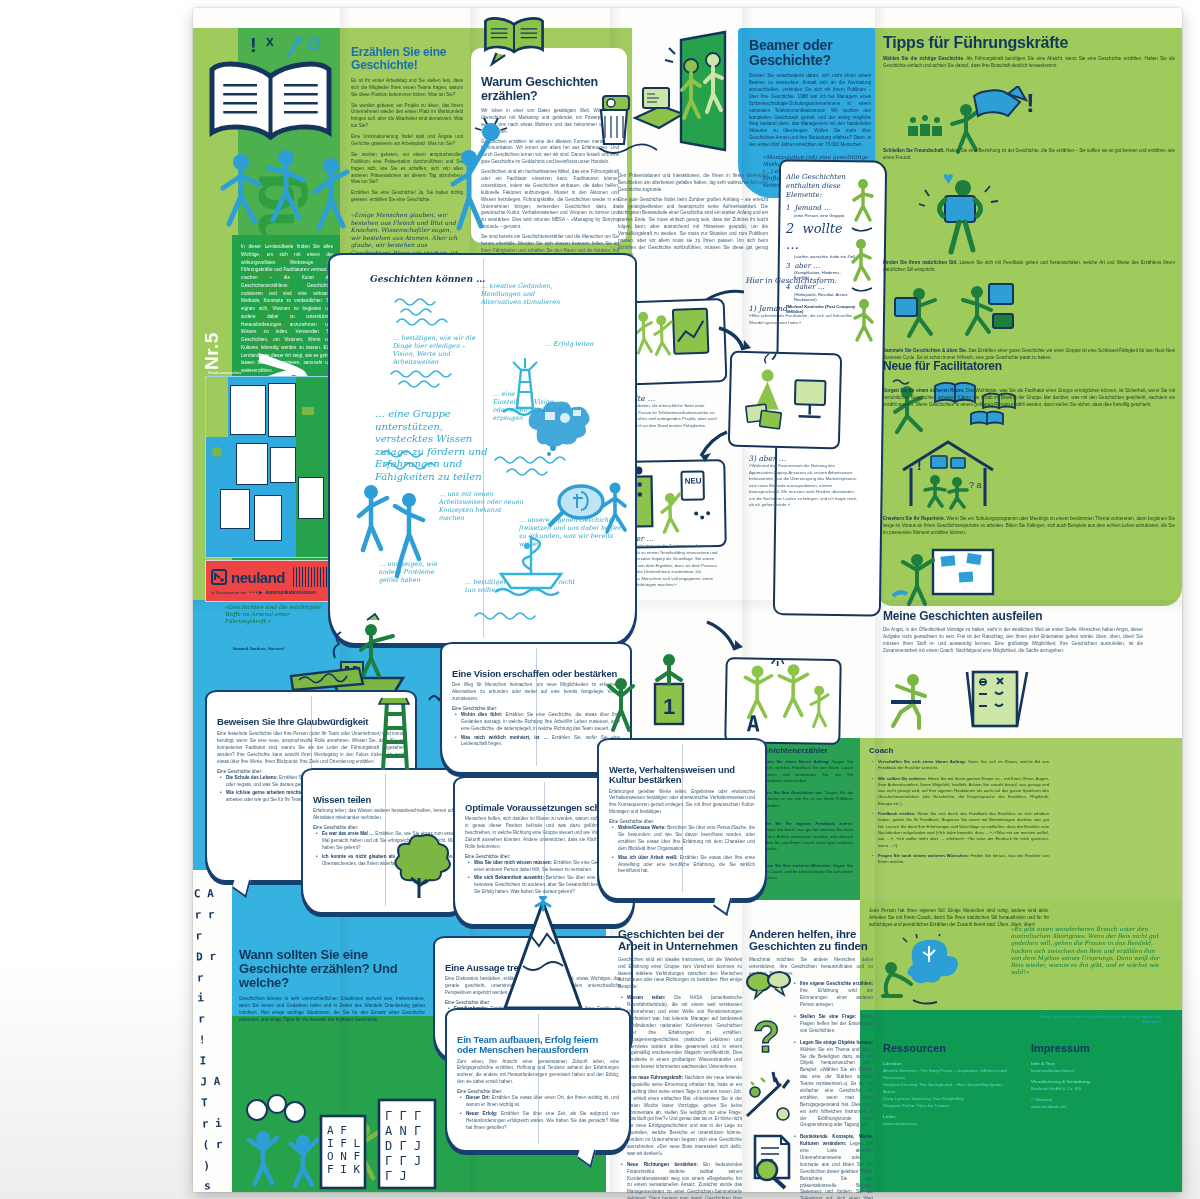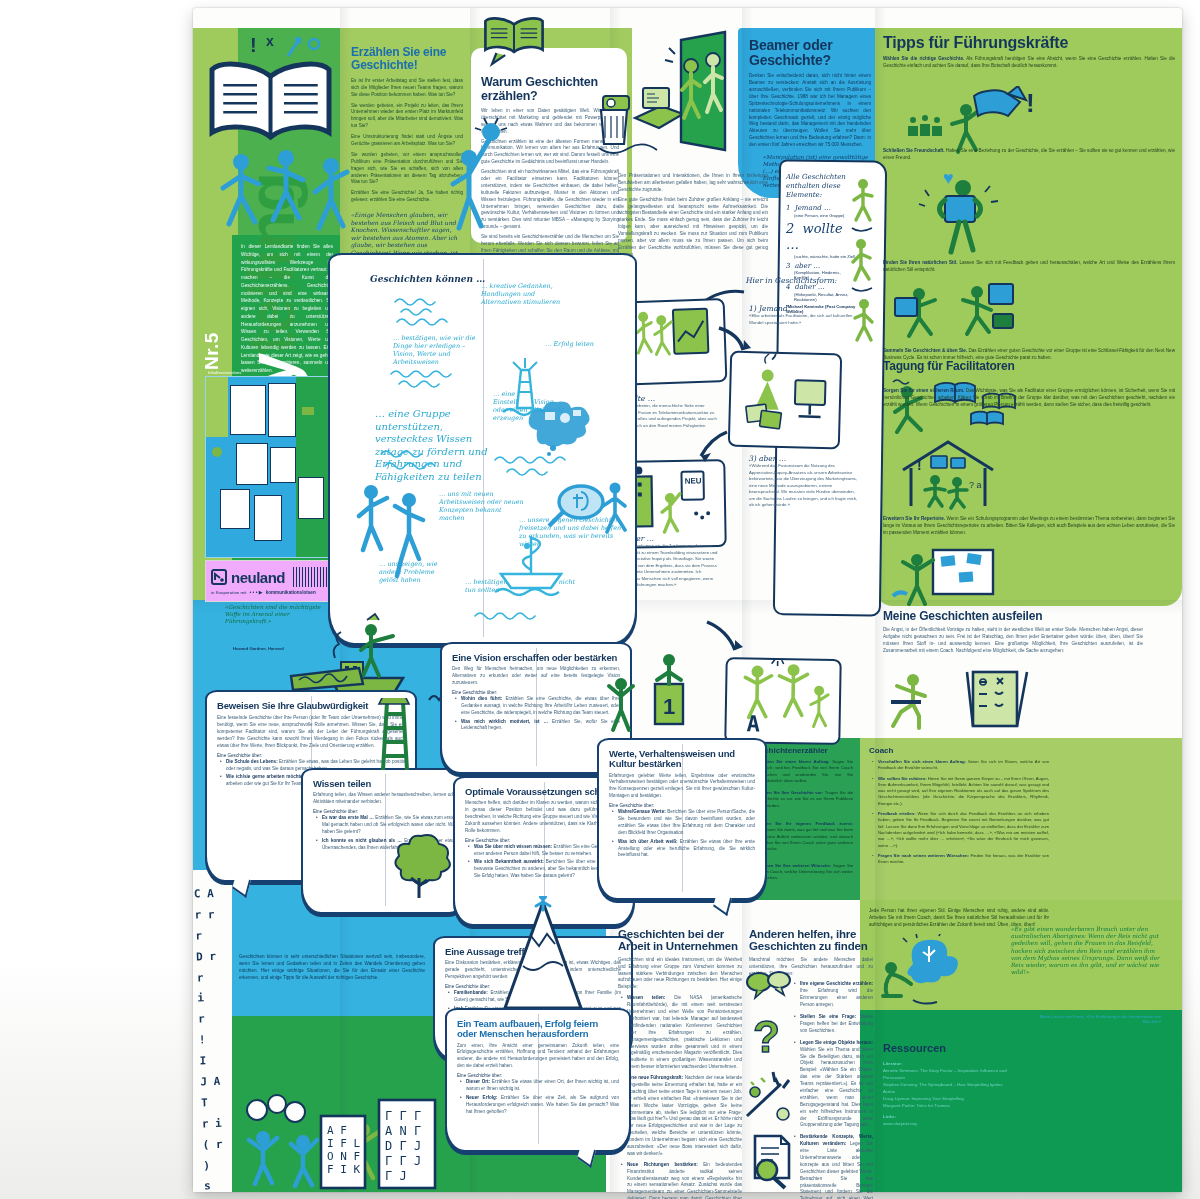--- a/index.html
+++ b/index.html
@@ -11,21 +11,21 @@
   .bd b,.bl b{color:#14365c}
   .lead{color:#14365c;font-size:4.6px;margin:3px 0 1px}
   ul.bl{margin:1px 0 0;padding:0 0 0 5px;list-style:none;color:#3a5d77;font-size:4.6px;line-height:1.5;text-align:justify}
   ul.bl li{position:relative;padding-left:4px;margin-bottom:2px}
   ul.bl li:before{content:"•";position:absolute;left:-2px;top:0;color:#14365c}
   .hand{font-family:"DejaVu Serif",serif;font-style:italic;color:#2aa9cf;line-height:1.25}
   .hand.navy{color:#16406f}
   .hand.grn{color:#1c7a43}
   .bk{background:#fff;border:2.5px solid #16406f;border-radius:12px 12px 20px 20px/9px 9px 26px 26px;box-shadow:0 3px 0 #16406f}
   .bk:before{content:"";position:absolute;left:50%;top:4px;bottom:6px;width:1px;background:rgba(22,64,111,.25)}
-  .bk .in{position:relative;padding:9px 10px 6px}
+  .bk .in{position:relative;padding:25px 10px 6px}
   .tailL:after,.tailR:after{content:"";position:absolute;bottom:-13px;width:15px;height:15px;background:#fff;border-right:2.5px solid #16406f;border-bottom:2.5px solid #16406f;transform:rotate(35deg) skewX(20deg)}
   .tailL:after{left:26px}.tailR:after{right:34px}
   .vert{transform:rotate(-90deg);transform-origin:0 0;white-space:nowrap}
   .fold{pointer-events:none;background:linear-gradient(90deg,rgba(20,40,60,.07),rgba(255,255,255,0) 70%)}
   .foldh{pointer-events:none;background:linear-gradient(rgba(20,40,60,.06),rgba(255,255,255,0))}
   .sq{stroke:#35b4dd;stroke-width:1.6;fill:none;stroke-linecap:round}
   .tinygreen{color:#bfe6a0;font-size:4.4px;line-height:1.6}
   .teal{color:#6fd3c3}
   .panelhead{font-weight:bold;color:#14365c}
   .bar{background:repeating-linear-gradient(90deg,#14365c 0 1px,transparent 1px 3px)}
@@ -97,21 +97,21 @@
       <div class="abs" style="left:62px;top:6px;width:26px;height:52px;background:#fff;border:1px solid #14365c"></div>
       <div class="abs" style="left:30px;top:66px;width:30px;height:40px;background:#fff;border:1px solid #14365c"></div>
       <div class="abs" style="left:64px;top:70px;width:24px;height:34px;background:#fff;border:1px solid #14365c"></div>
       <div class="abs" style="left:14px;top:112px;width:28px;height:38px;background:#fff;border:1px solid #14365c"></div>
       <div class="abs" style="left:48px;top:118px;width:26px;height:44px;background:#fff;border:1px solid #14365c"></div>
       <div class="abs" style="left:92px;top:100px;width:24px;height:40px;background:#fff;border:1px solid #14365c"></div>
       <div class="abs" style="left:6px;top:70px;width:10px;height:10px;background:#7cb743;border-radius:50%"></div>
       <div class="abs" style="left:96px;top:30px;width:12px;height:8px;background:#7cb743"></div>
     </div>
 
-    <div class="abs" style="left:12px;top:552px;width:128px;height:42px;background:#f0abfc;border:1px solid #d8d8d4;display:flex;flex-direction:column;justify-content:center;padding:2px 5px;box-sizing:border-box">
+    <div class="abs" style="left:12px;top:552px;width:128px;height:42px;background:#ef4444;border:1px solid #d8d8d4;display:flex;flex-direction:column;justify-content:center;padding:2px 5px;box-sizing:border-box">
       <div style="display:flex;align-items:center;gap:4px">
         <svg width="16" height="16" viewBox="0 0 16 16">
             <rect x="1" y="1" width="14" height="14" rx="2" fill="none" stroke="#14365c" stroke-width="2"></rect>
             <circle cx="11" cy="11" r="1.8" fill="#14365c"></circle>
             <path d="M4 11 V5 l5 4" stroke="#14365c" stroke-width="2" fill="none"></path>
           </svg>
         <span style="font-size:15px;font-weight:bold;color:#14365c;letter-spacing:-.5px">neuland</span>
         <div class="bar" style="width:34px;height:20px;margin-left:auto"></div>
       </div>
       <div style="display:flex;align-items:center;gap:3px;margin-top:2px">
@@ -430,21 +430,21 @@
       </g>
       <path d="M6 6 q4 -4 8 0 q4 4 8 0" stroke="#14365c" stroke-width="1.6" fill="none"></path>
       <g stroke="#14365c" stroke-width="1.8">
         <path d="M48 10 C54 6 64 6 68 9 L68 26 C64 23 54 23 48 26 Z M68 9 C72 6 82 6 88 10 L88 26 C82 23 72 23 68 26 Z" fill="#2d9fd6"></path>
         <path d="M96 20 C100 17 108 17 112 19 L112 32 C108 30 100 30 96 32 Z M112 19 C116 17 124 17 128 20 L128 32 C124 30 116 30 112 32 Z" fill="#8cc34b"></path>
         <path d="M84 38 C88 35 96 35 100 37 L100 48 C96 46 88 46 84 48 Z M100 37 C104 35 112 35 116 38 L116 48 C112 46 104 46 100 48 Z" fill="#2d9fd6"></path>
       </g>
     </svg>
 
     <div class="abs" style="left:690px;top:348px;width:292px;top:350px"></div>
-    <div class="abs h1" style="left:690px;top:352px;font-size:12px">Tagung für Facilitatoren</div>
+    <div class="abs h1" style="left:690px;top:352px;font-size:12px">Neue für Facilitatoren</div>
     <p class="abs bd" style="left:690px;top:380px;width:292px;margin:0;color:#24431f"><b>Sorgen Sie für einen sicheren Raum.</b> <span>Das Wichtigste, was Sie als Facilitator einer Gruppe ermöglichen können, ist Sicherheit, wenn Sie mit persönlichen Geschichten arbeiten. Klären Sie vorab im Briefing der Gruppe klar darüber, was mit den Geschichten geschieht, nachdem sie erzählt wurden. Wenn Geschichten in einem größeren Plenum erzählt werden, dann stellen Sie sicher, dass dies freiwillig geschieht.</span></p>
     <svg class="abs" style="left:700px;top:428px" width="110" height="74" viewBox="0 0 110 74">
       <path d="M10 34 L55 6 L100 34 M18 32 V70 M92 32 V70" stroke="#14365c" stroke-width="3" fill="none"></path>
       <rect x="38" y="20" width="16" height="12" rx="1" fill="#2d9fd6" stroke="#14365c" stroke-width="1.6"></rect>
       <rect x="58" y="22" width="14" height="10" rx="1" fill="#2d9fd6" stroke="#14365c" stroke-width="1.6"></rect>
       <text x="24" y="34" font-size="14" font-weight="bold" fill="#14365c">!</text>
       <g fill="#1d7e3e" stroke="#1d7e3e" stroke-width="3.6" stroke-linecap="round">
         <circle cx="42" cy="44" r="5" stroke="none"></circle>
           <path d="M42 48 V60 M42 52 l-10 2 M42 52 l10 2 M42 60 l-6 10 M42 60 l7 10" fill="none"></path>
         <circle cx="64" cy="46" r="5" stroke="none"></circle>
@@ -520,20 +520,31 @@
       <div class="tinygreen teal" style="margin-top:6px">
         <div style="font-weight:bold">Literatur:</div>
         <div>Annette Simmons: The Story Factor – Inspiration, Influence and Persuasion</div>
         <div>Stephen Denning: The Springboard – How Storytelling Ignites Action</div>
         <div>Doug Lipman: Improving Your Storytelling</div>
         <div>Margaret Parkin: Tales for Trainers</div>
         <div style="font-weight:bold;margin-top:4px">Links:</div>
         <div>www.storynet.org</div>
       </div>
     </div>
+    <div class="abs" style="left:838px;top:1034px;width:130px">
+      <div class="panelhead" style="font-size:11px">Impressum</div>
+      <div class="tinygreen teal" style="margin-top:6px">
+        <div style="font-weight:bold">Idee &amp; Text:</div>
+        <div>kommunikationslotsen</div>
+        <div style="font-weight:bold;margin-top:4px">Visualisierung &amp; Gestaltung:</div>
+        <div>Neuland GmbH &amp; Co. KG</div>
+        <div style="margin-top:4px">© Neuland</div>
+        <div>www.neuland.com</div>
+      </div>
+    </div>
 
     <div class="abs hand" style="left:32px;top:596px;width:100px;font-size:5.6px;color:#0f6e3c">«Geschichten sind die mächtigste Waffe im Arsenal einer Führungskraft.»</div>
     <div class="abs" style="left:40px;top:638px;font-size:4.2px;font-weight:bold;color:#14365c">Howard Gardner, Harvard</div>
     <svg class="abs" style="left:118px;top:596px" width="110" height="104" viewBox="0 0 110 104">
       <path d="M20 74 L92 74 L80 94 L30 94 Z" fill="#7cb743" stroke="#14365c" stroke-width="2.6"></path>
       <rect x="30" y="58" width="22" height="16" fill="#8cc34b" stroke="#14365c" stroke-width="2"></rect>
       <path d="M34 62 h4 v5 h-4 Z M42 62 h4 v5 h-4 Z" fill="#14365c"></path>
       <g fill="#1d7e3e" stroke="#1d7e3e" stroke-width="4" stroke-linecap="round">
         <circle cx="60" cy="26" r="6" stroke="none"></circle>
           <path d="M60 32 V54 M60 38 l22 -6 M60 38 l-10 8 M60 54 l-8 18 M60 54 l8 18" fill="none"></path>
@@ -657,20 +668,21 @@
         <p class="bd" style="margin:3px 0 0">Zum einen, Ihre Ansicht einer gemeinsamen Zukunft teilen, eine Erfolgsgeschichte erzählen, Hoffnung und Tendenz anhand der Erfahrungen anderer, die andere mit Herausforderungen gemeistert haben und den Erfolg, den sie dabei erzielt haben.</p>
         <div class="lead">Eine Geschichte über:</div>
         <ul class="bl">
           <li><b>Dieser Ort:</b> <span>Erzählen Sie etwas über einen Ort, der Ihnen wichtig ist, und warum er Ihnen wichtig ist.</span></li>
           <li><b>Neuer Erfolg:</b> <span>Erzählen Sie über eine Zeit, als Sie aufgrund von Herausforderungen erfolgreich waren. Wie haben Sie das gemacht? Was hat Ihnen geholfen?</span></li>
         </ul>
       </div>
     </div>
 
     <div class="abs" style="left:46px;top:940px;width:186px">
+      <div class="h1" style="font-size:13px">Wann sollten Sie eine Geschichte erzählen? Und welche?</div>
       <p class="bd" style="margin:6px 0 0;color:#0d3a5e">Geschichten können in sehr unterschiedlichen Situationen wertvoll sein, insbesondere, wenn Sie lernen und Gedanken teilen und in Zeiten des Wandels Orientierung geben möchten. Hier einige wichtige Situationen, die Sie für den Einsatz einer Geschichte erkennen, und einige Tipps für die Auswahl der richtigen Geschichte.</p>
     </div>
 
     <div class="abs" style="left:6px;top:876px;width:30px;font-family:'DejaVu Sans Mono',monospace;font-size:11px;font-weight:bold;color:#14365c;white-space:pre-line;line-height:1.9;transform:rotate(-2deg)">C A
 r r r
 D r r
 i
 r
 !
 I

